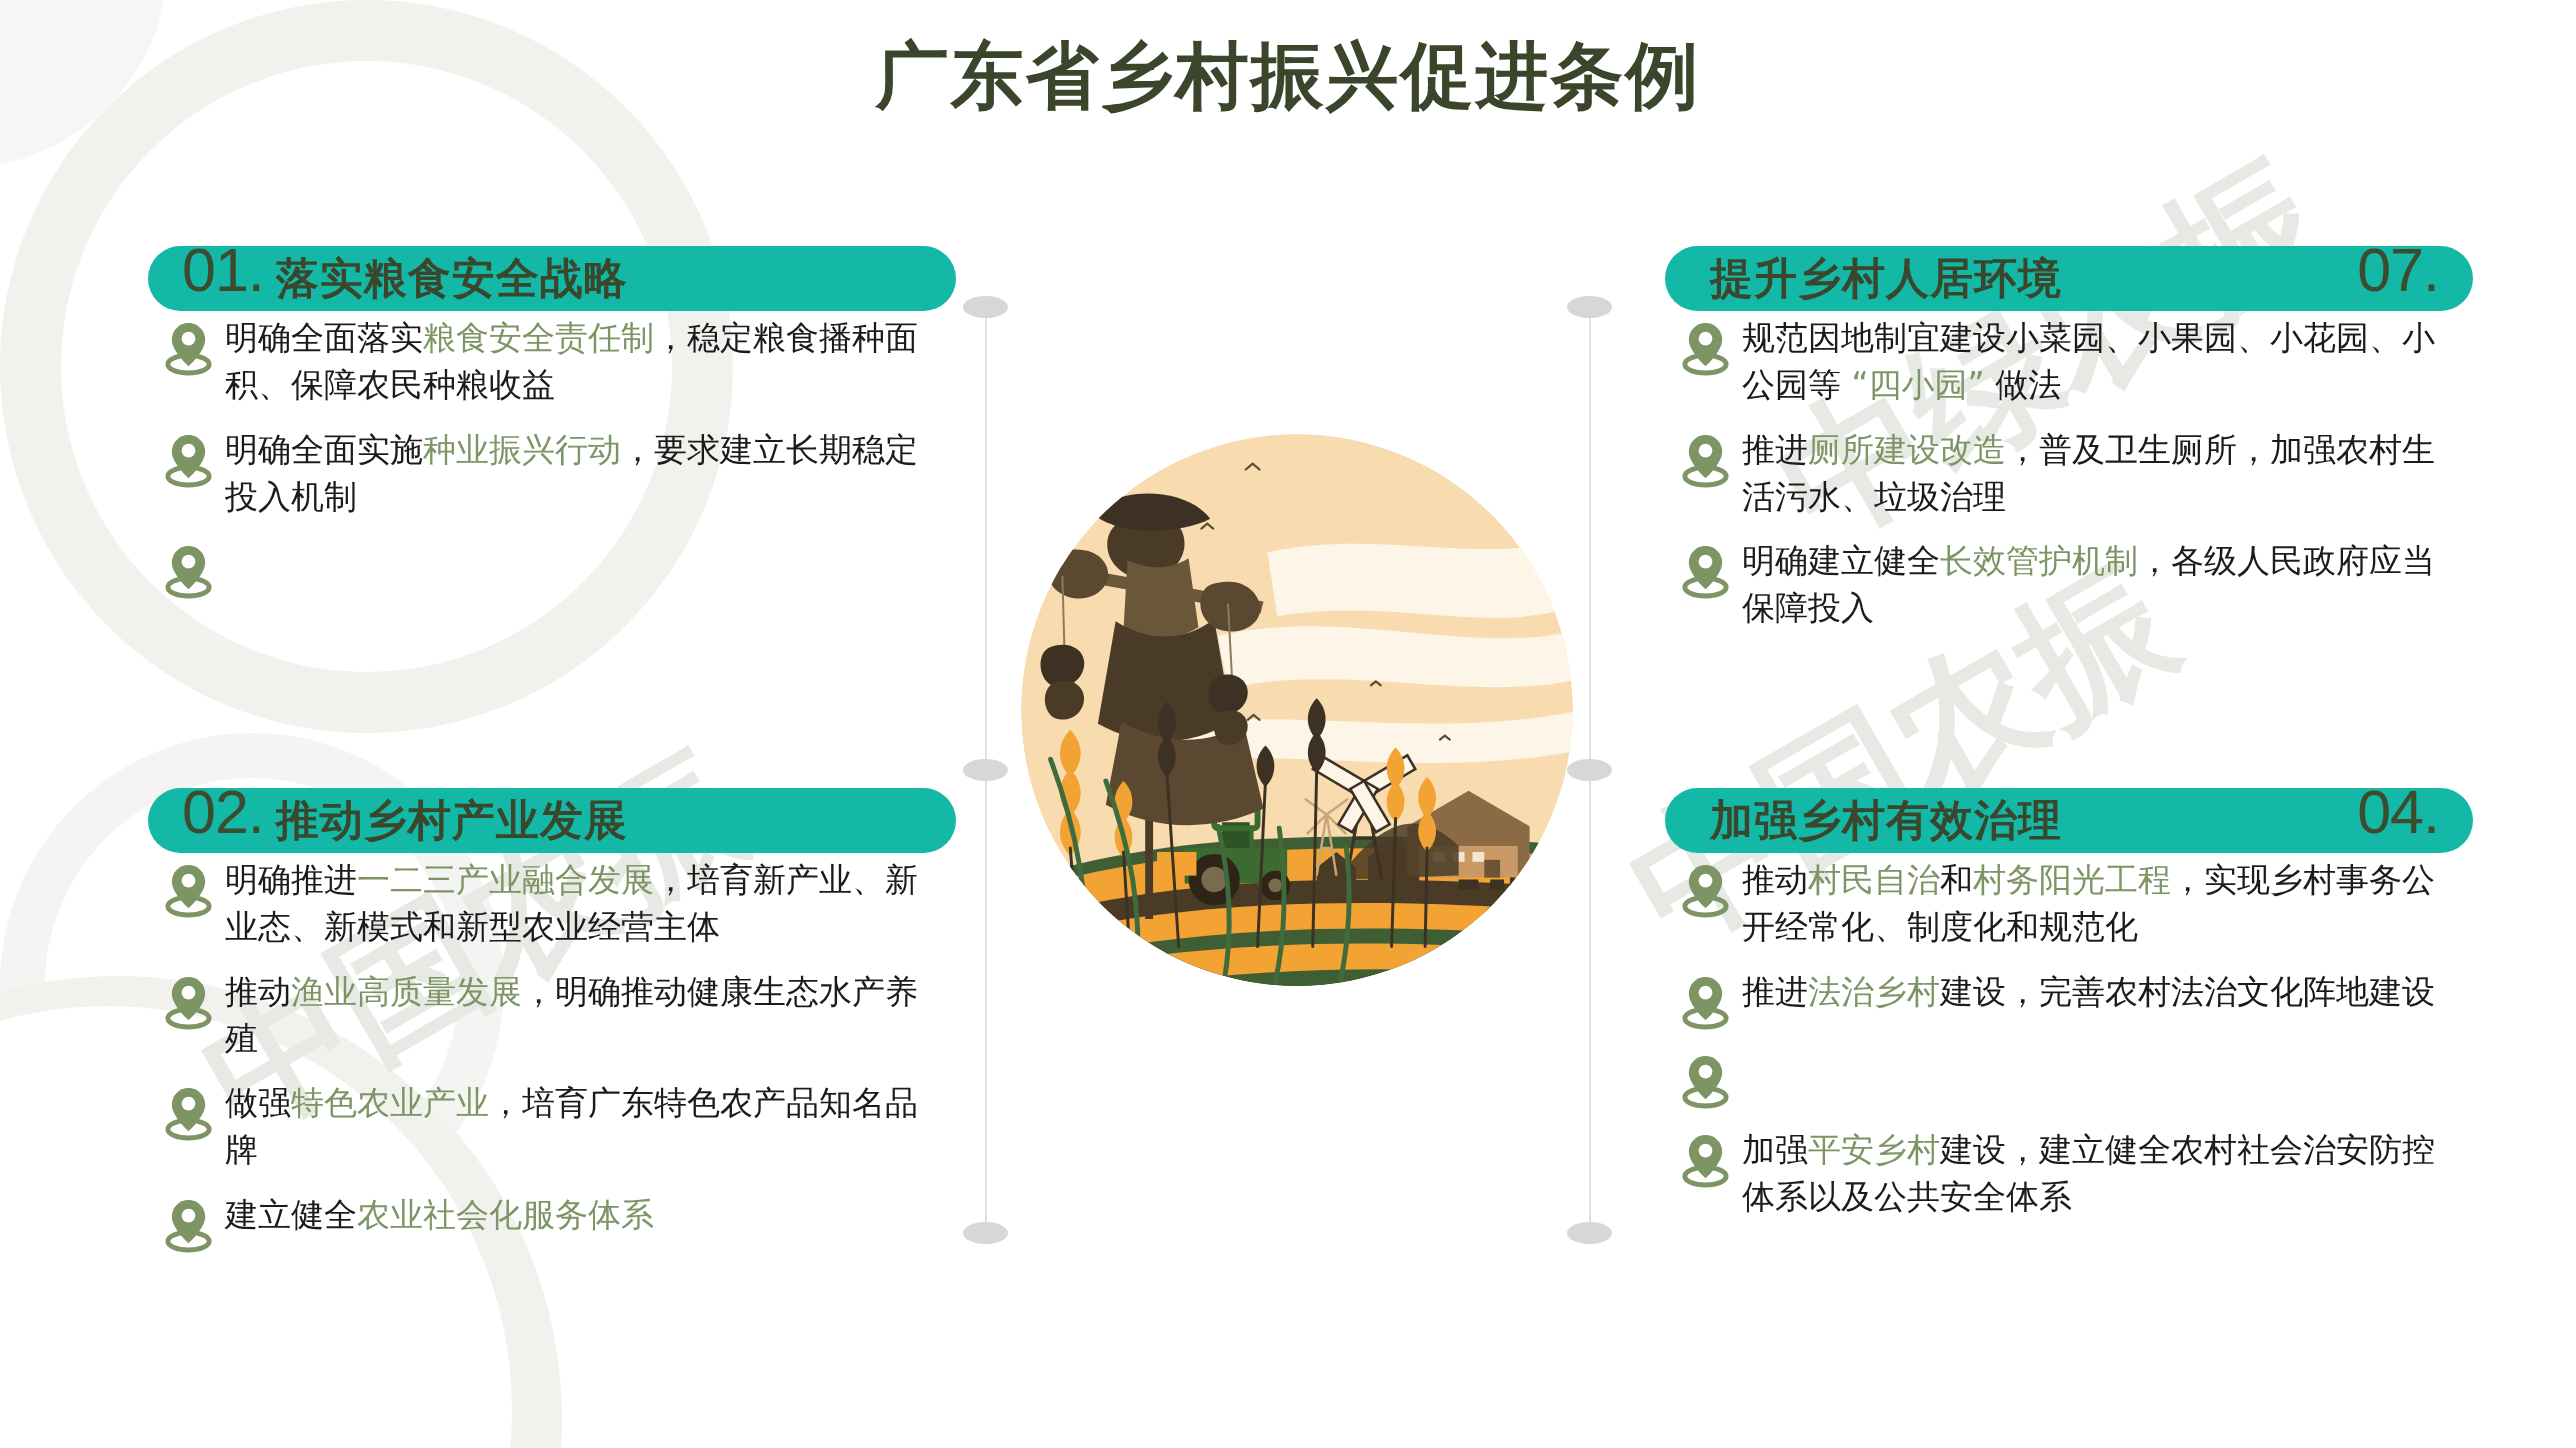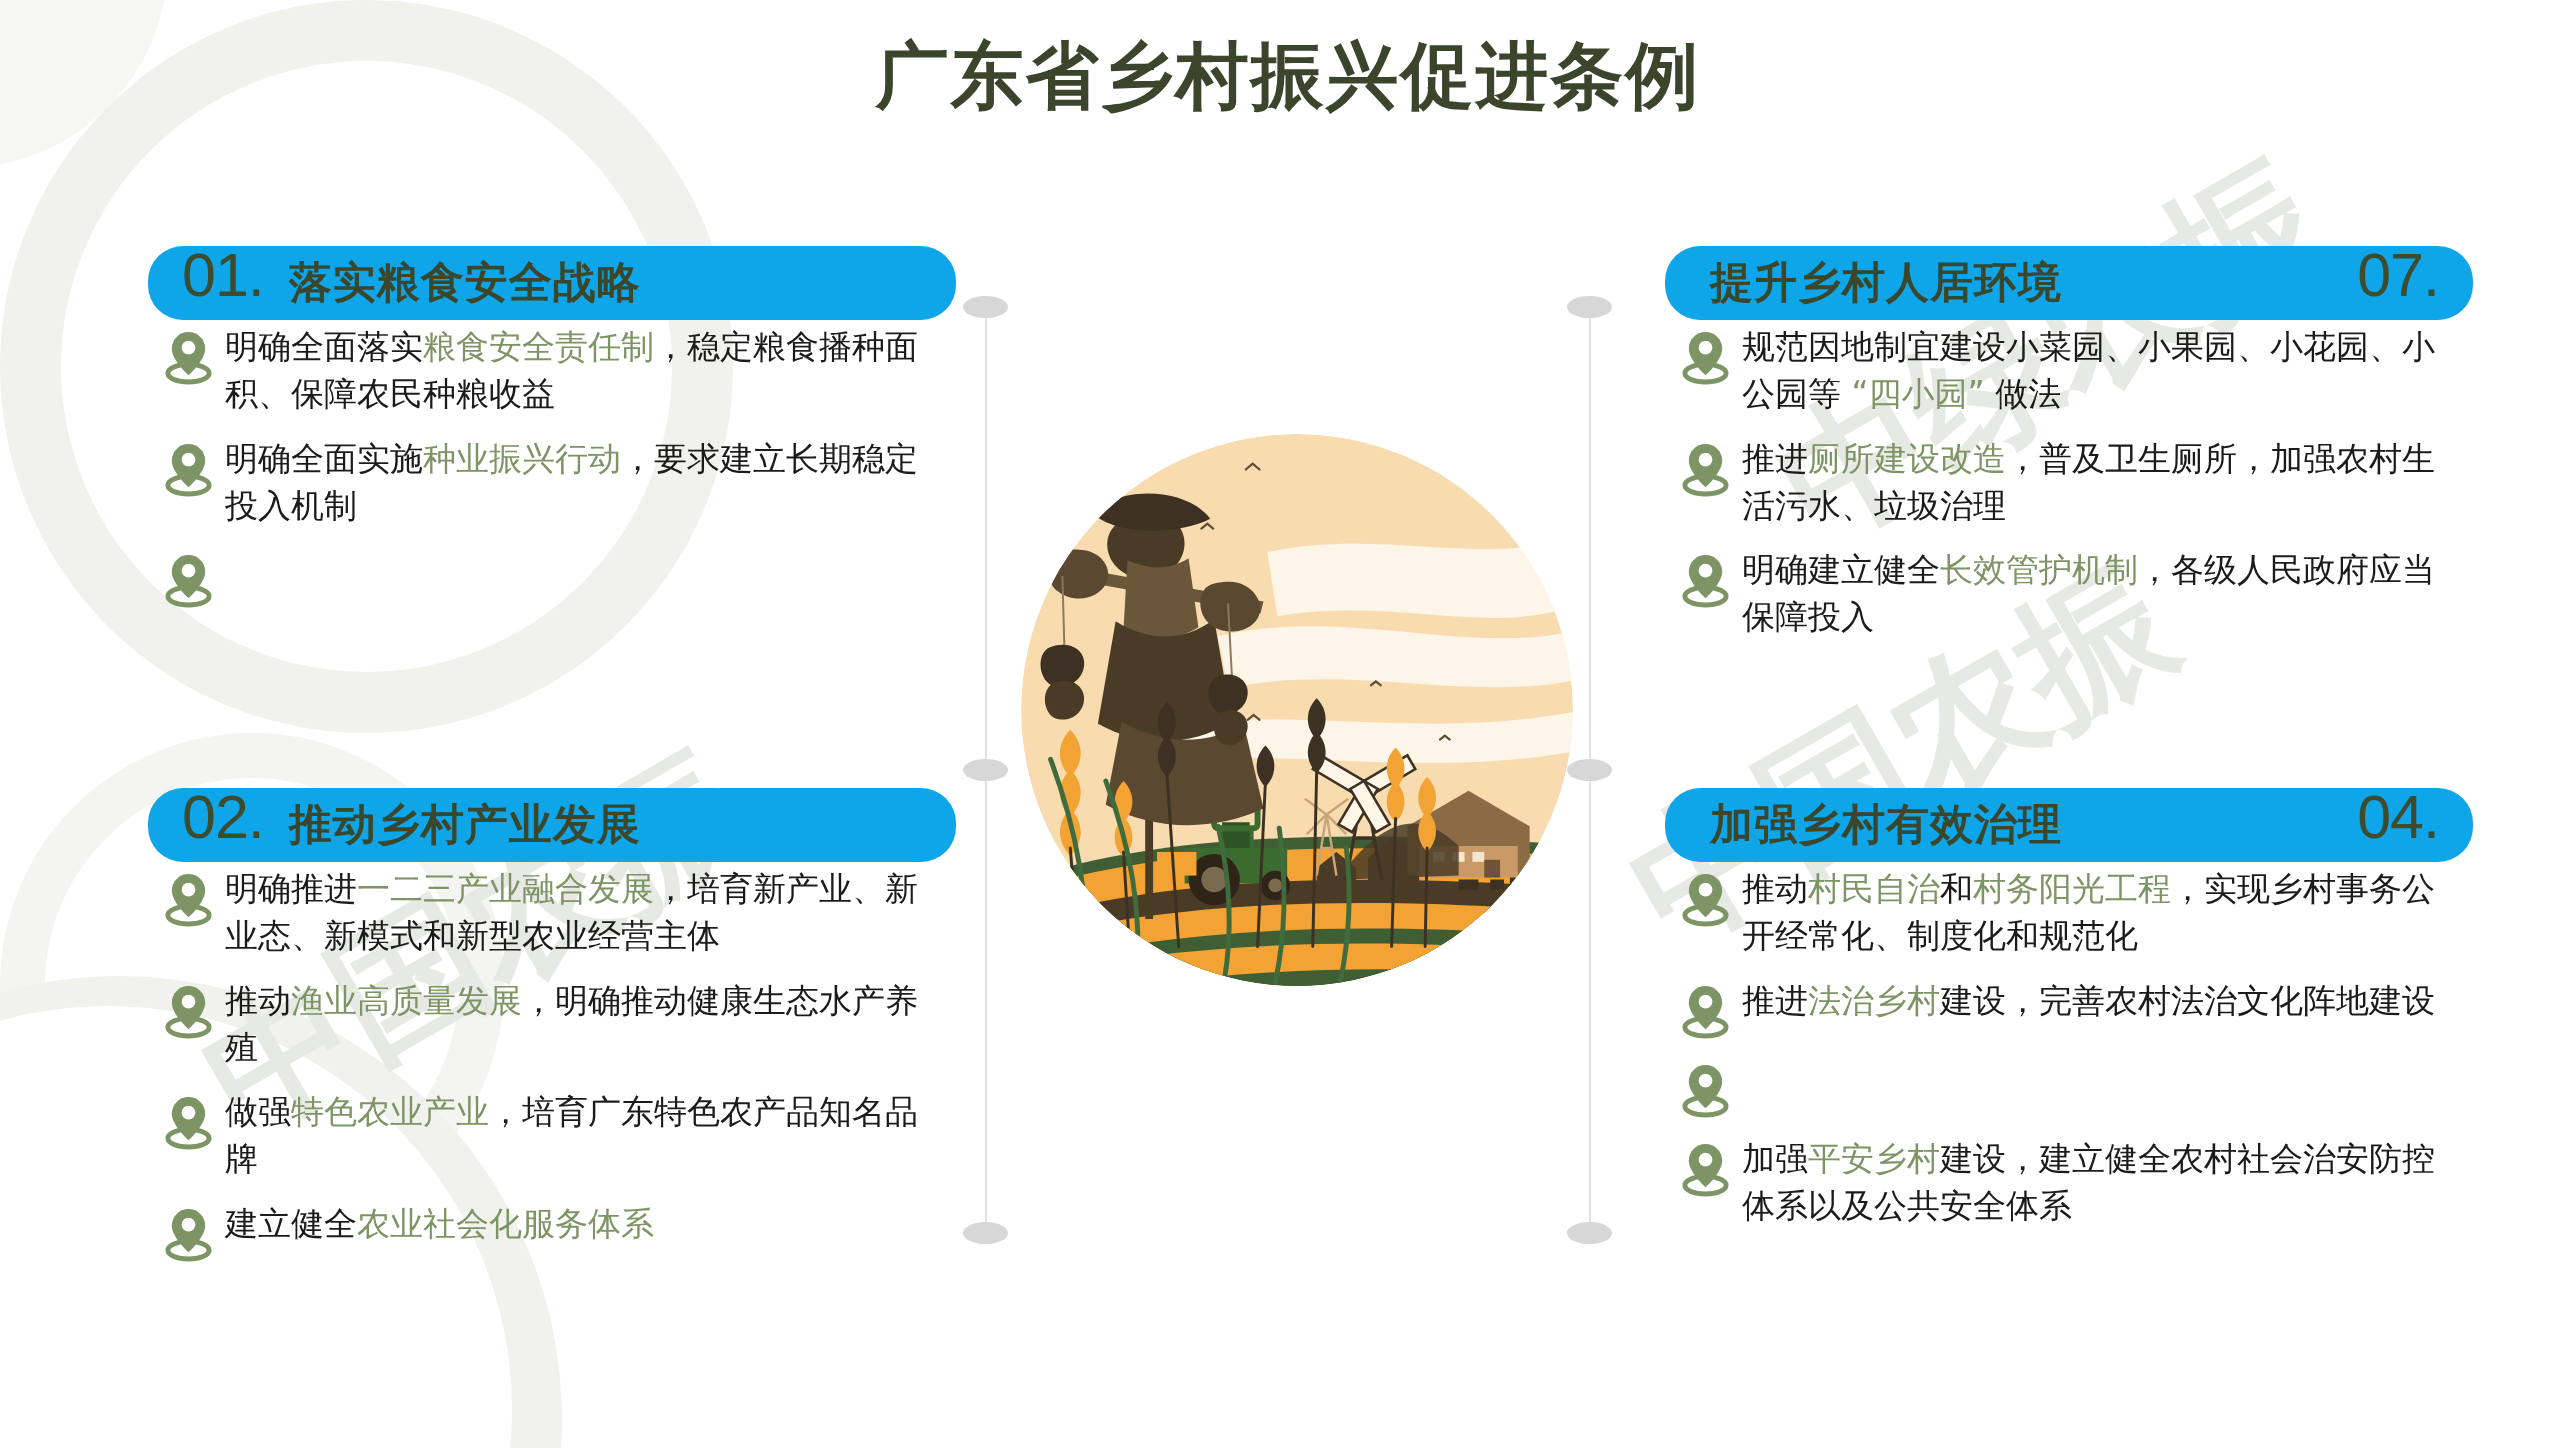--- a/index.html
+++ b/index.html
@@ -53,36 +53,36 @@
     font-family:"DejaVu Sans","Liberation Sans",sans-serif;
   }
 
   
   .col{position:absolute;top:246px;width:808px;}
   .col-left{left:148px;}
   .col-right{left:1665px;}
 
   
   .pill{
-    position:relative;height:74px;border-radius:35px;background:#0ea5e9;
+    position:relative;height:65px;border-radius:35px;background:#14b8a6;
     display:flex;align-items:center;
   }
   .pill-left{padding-left:34px;}
   .pill-right{padding-left:45px;padding-right:34px;justify-content:space-between;}
   .sec-num{
     font-size:61px;line-height:1;color:#3d4b2e;font-weight:400;
     font-family:"Liberation Sans","DejaVu Sans",sans-serif;
     letter-spacing:-1px;position:relative;top:-8px;
   }
   .sec-title{
     font-size:43px;font-weight:700;color:#3a472c;letter-spacing:1px;
     font-family:"DejaVu Sans","Liberation Sans",sans-serif;
     white-space:nowrap;
   }
-  .pill-left .sec-title{margin-left:25px;}
+  .pill-left .sec-title{margin-left:12px;}
 
   
   .bullets{margin-top:4px;padding-left:14px;}
   .bullet{display:flex;align-items:flex-start;margin-bottom:18px;}
   .pin{flex:0 0 auto;width:53px;height:57px;margin-right:10px;margin-top:4px;}
   .btext{
     font-size:33px;line-height:1.42;color:#1b1b1b;
     font-family:"DejaVu Sans","Liberation Sans",sans-serif;
     max-width:710px;
   }

